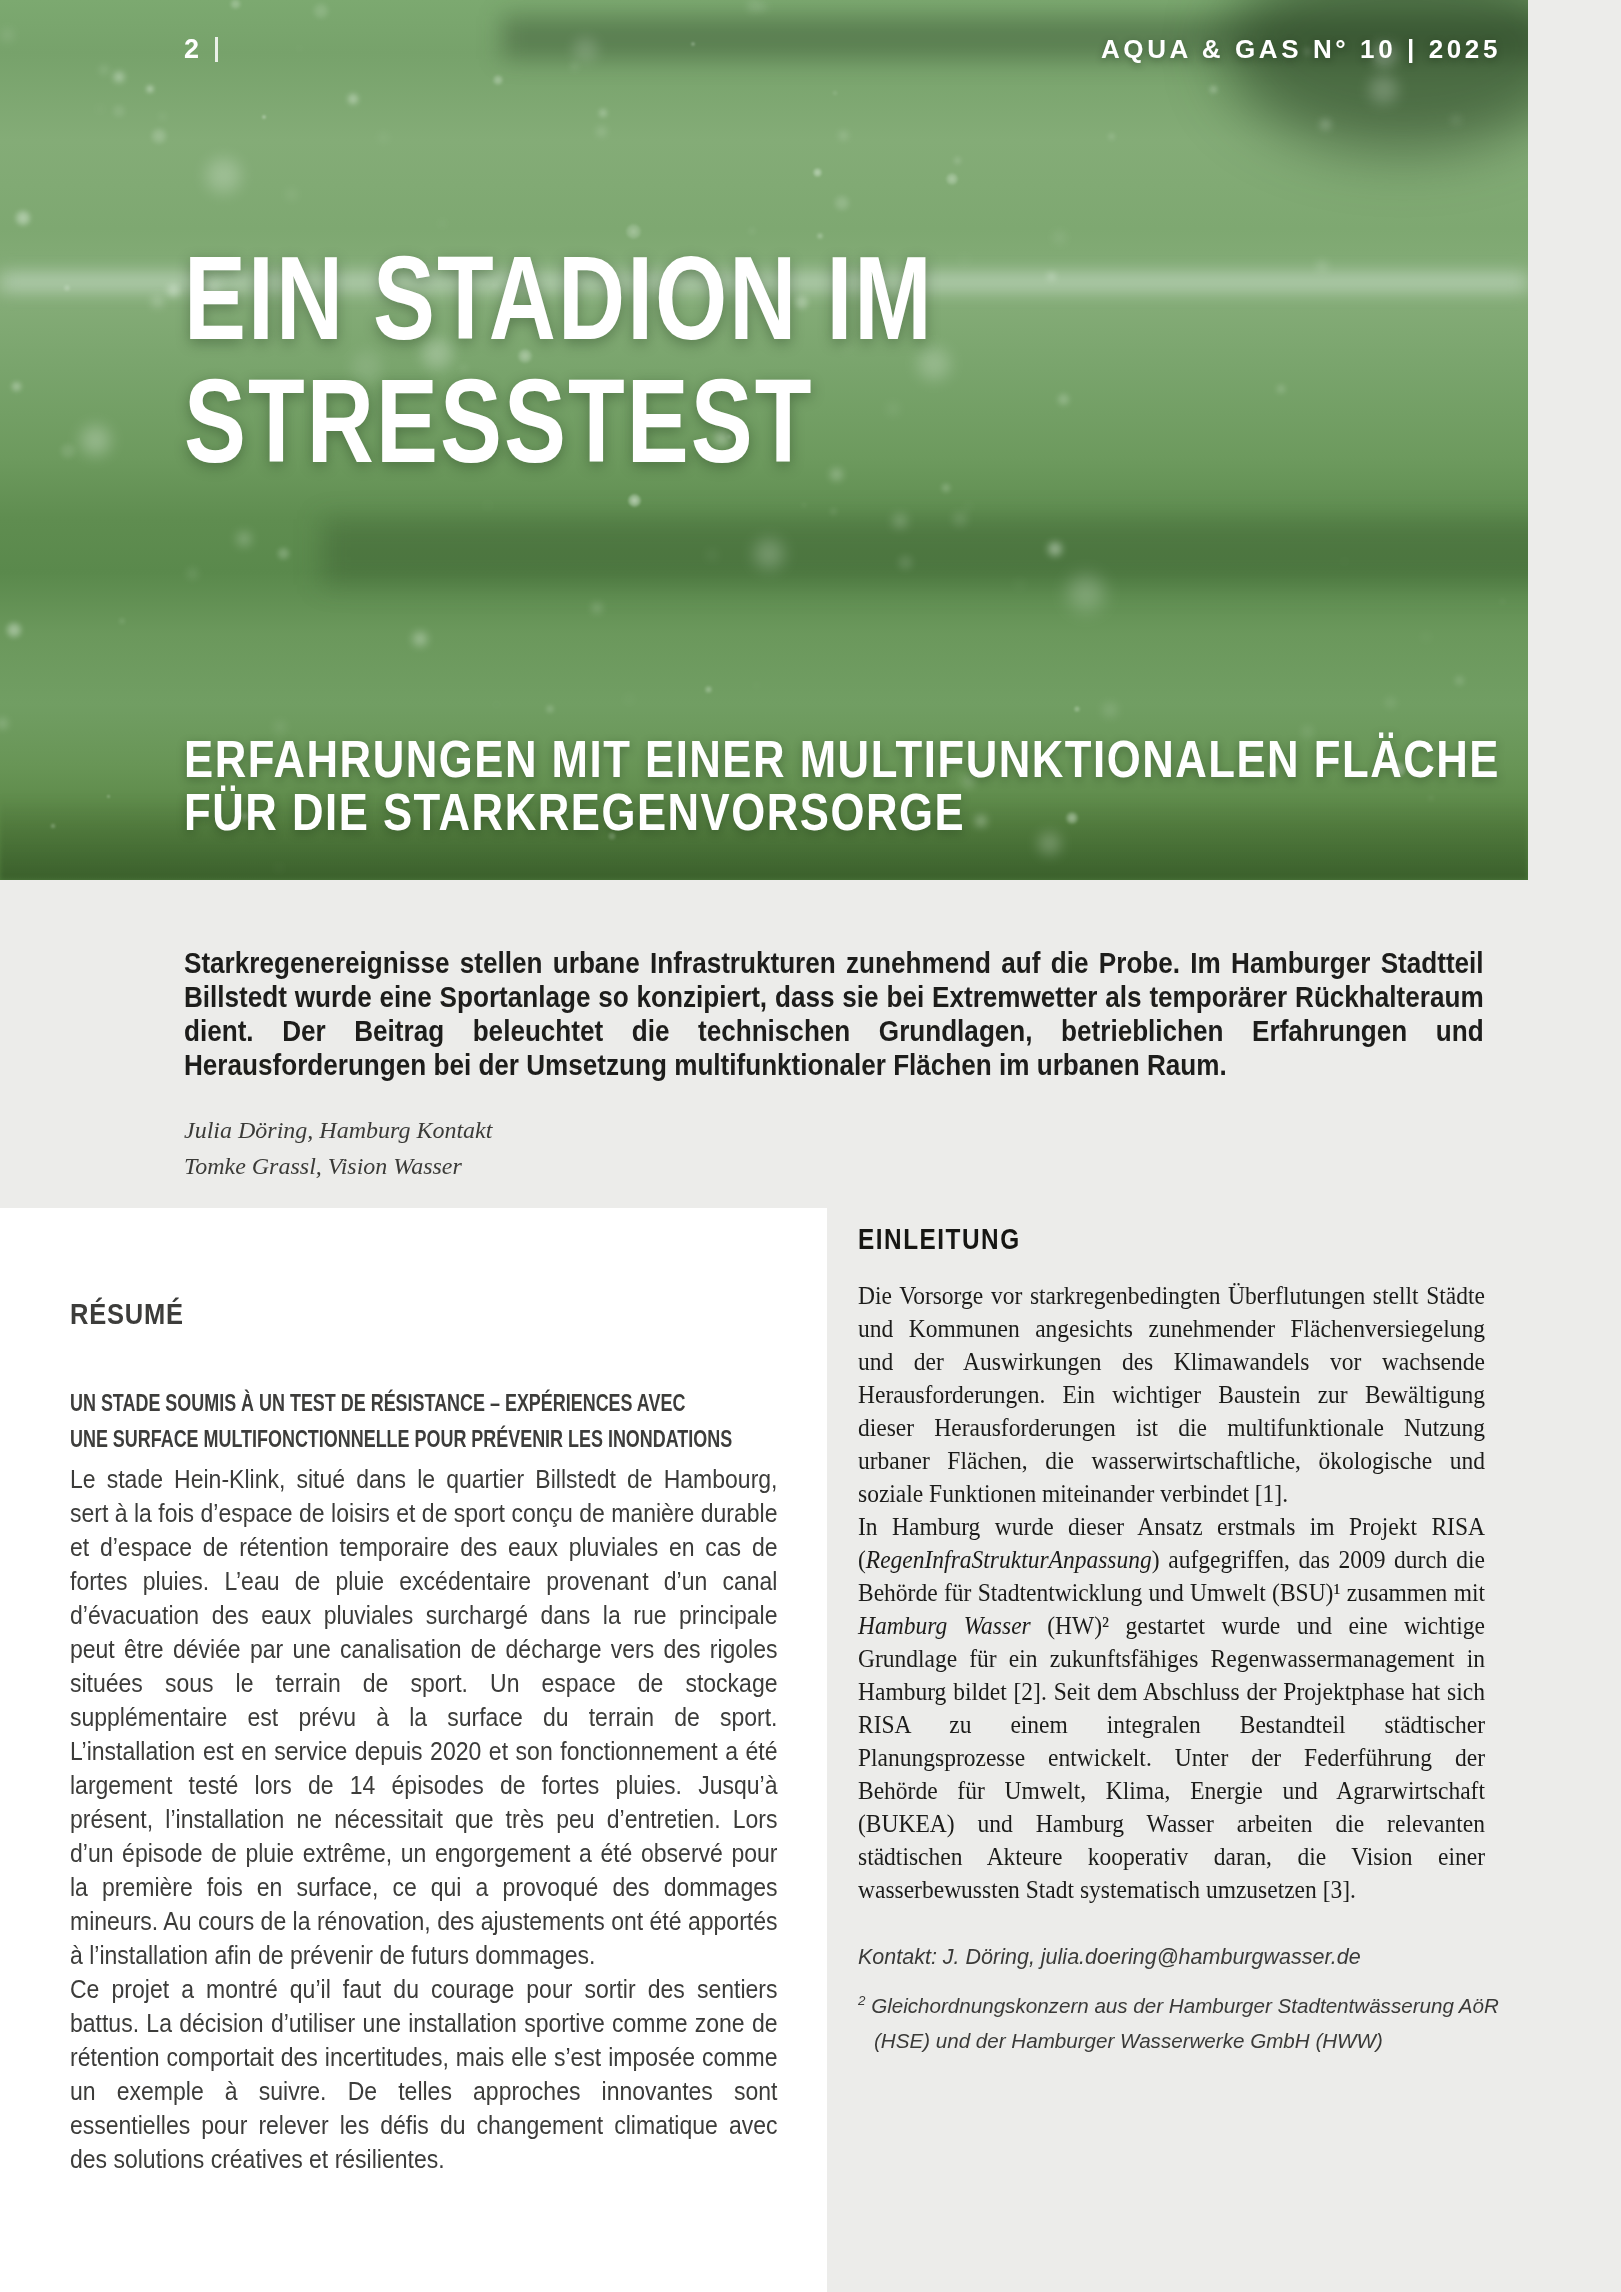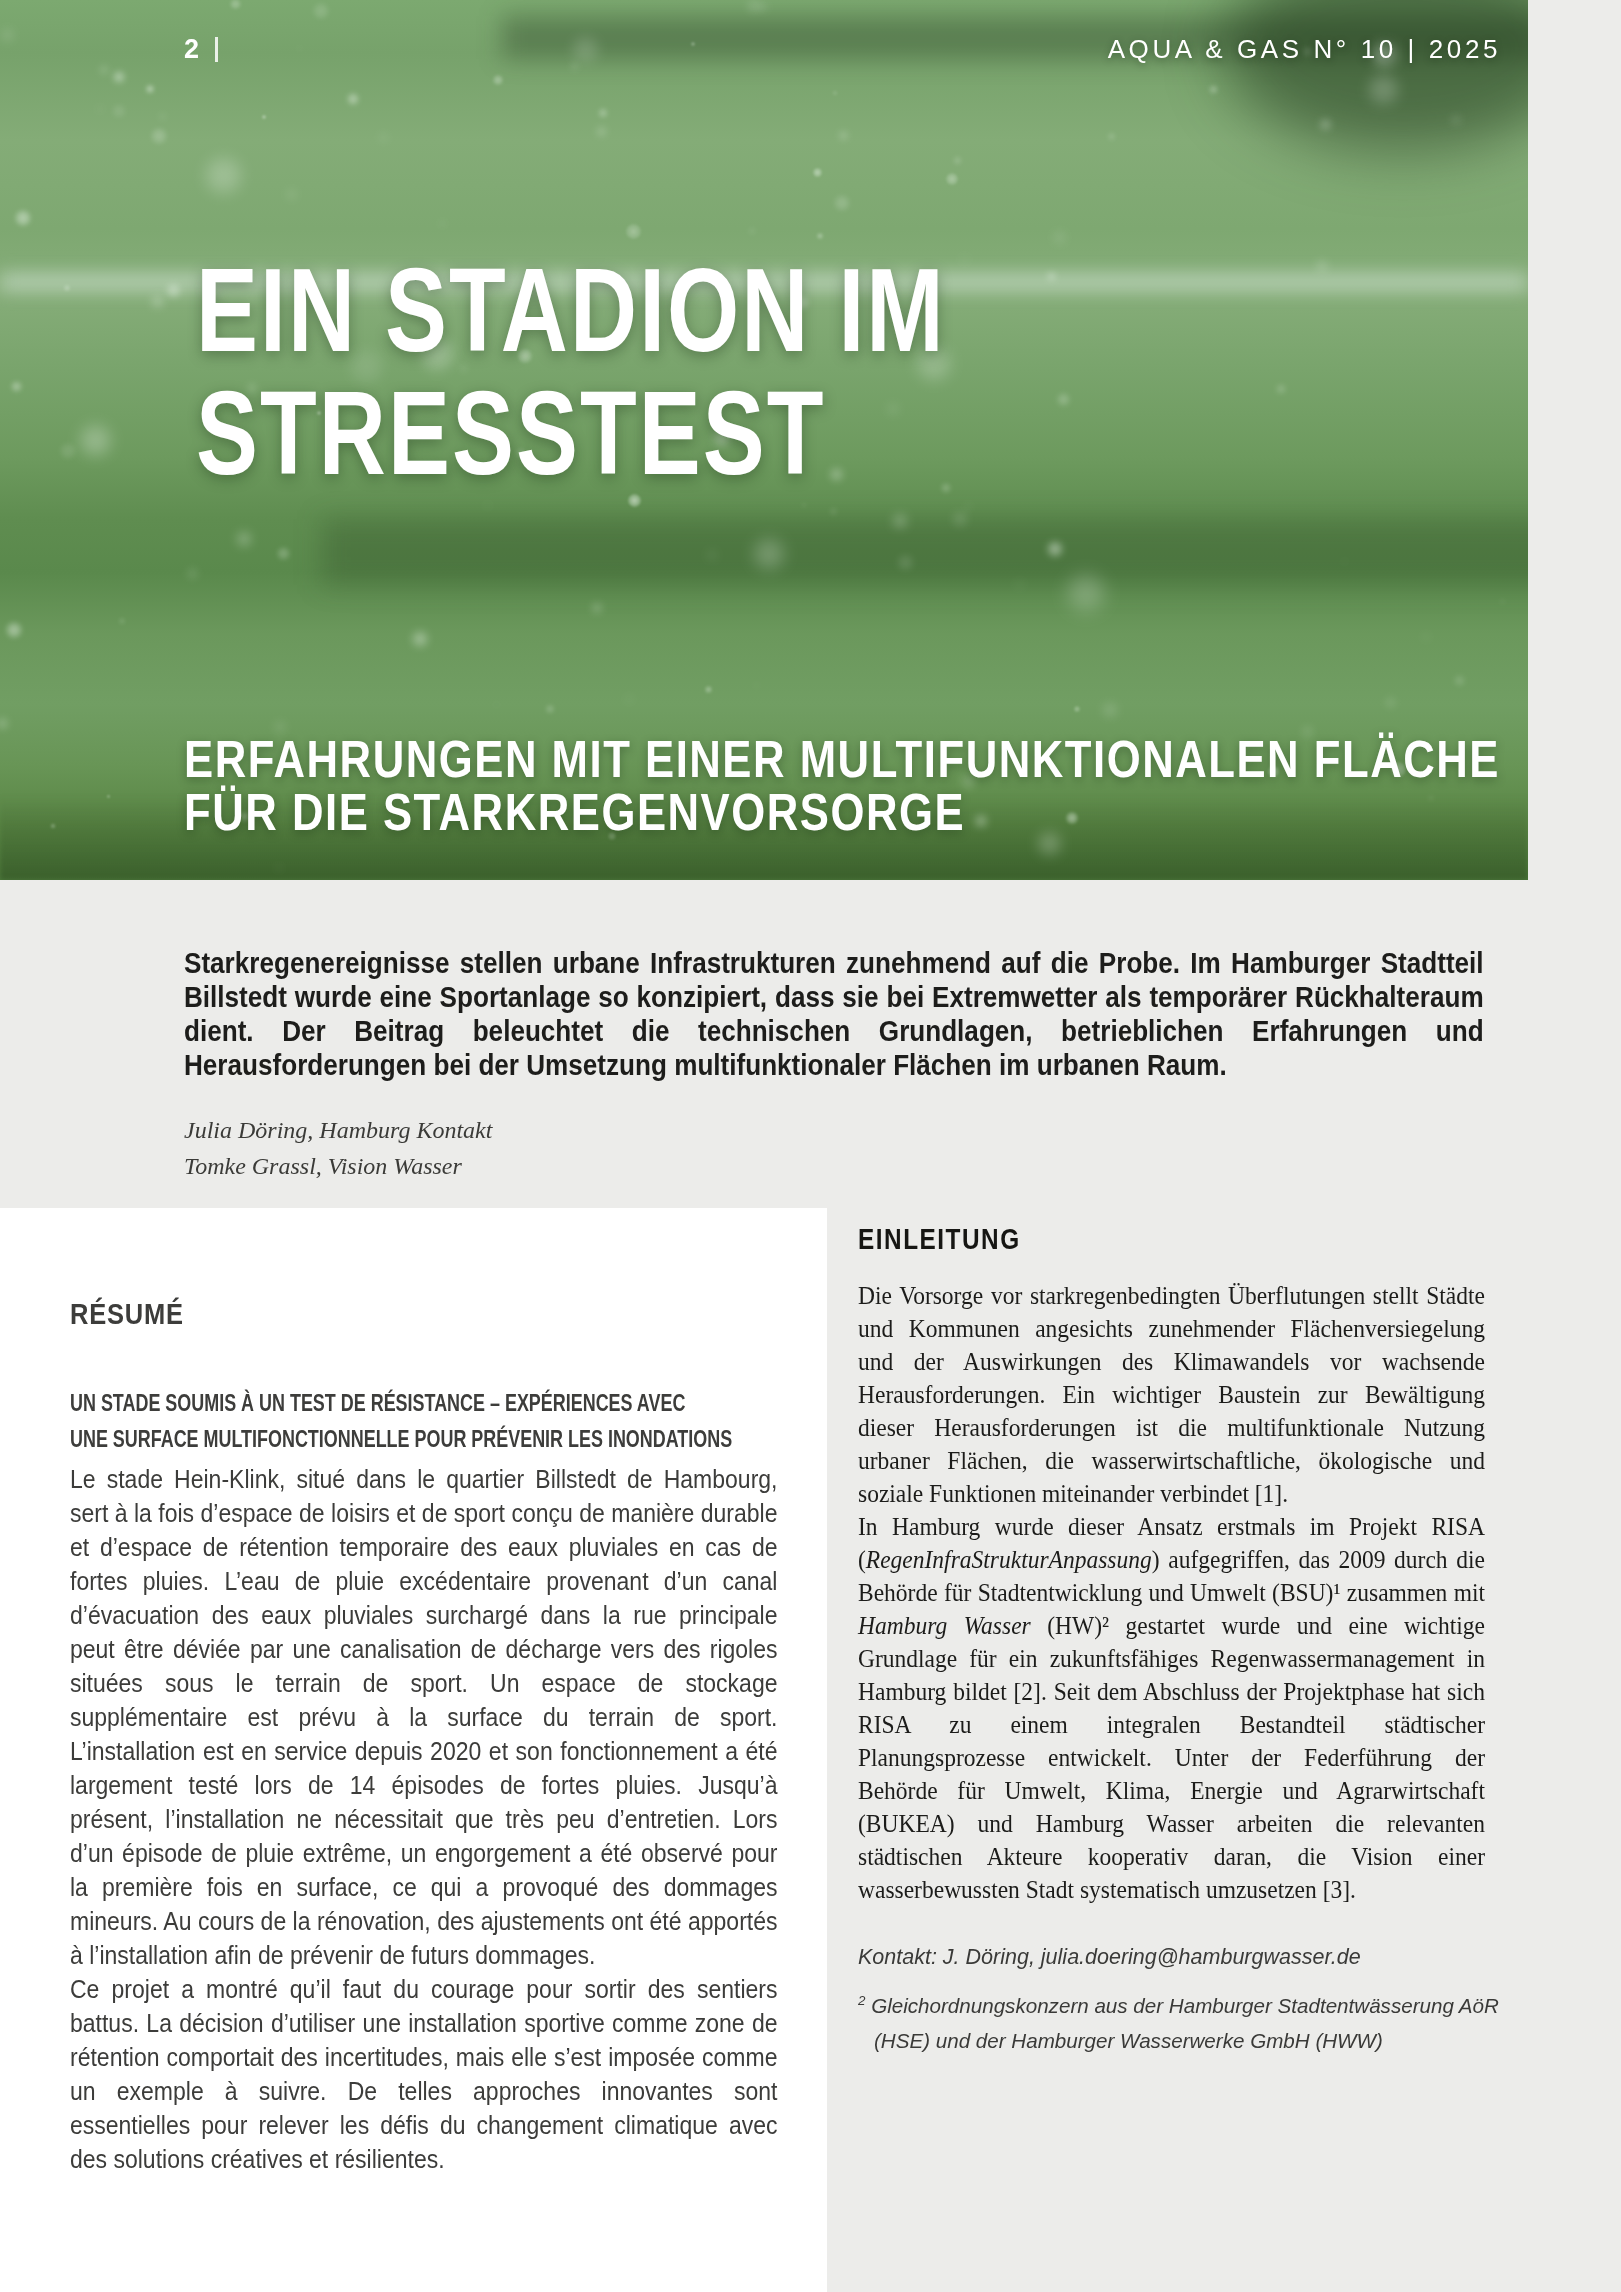--- a/index.html
+++ b/index.html
@@ -35,25 +35,25 @@
   .bokeh{position:absolute;border-radius:50%;
     background:radial-gradient(circle, rgba(246,252,246,.95) 0%, rgba(224,239,226,.55) 55%, rgba(224,239,226,0) 100%);}
 
   
   .header-row{position:absolute;left:184px;right:27px;top:34px;
     display:flex;justify-content:space-between;align-items:flex-start;z-index:5;}
   .page-num{color:#fff;font-size:27px;font-weight:bold;letter-spacing:1.8px;
     display:flex;align-items:center;}
   .page-num .pbar{display:inline-block;width:2.7px;height:25px;background:rgba(255,255,255,.85);
     margin-left:14.3px;}
-  .journal{color:#fff;font-size:26px;font-weight:normal;letter-spacing:3.6px;
+  .journal{color:#fff;font-size:26px;font-weight:bold;letter-spacing:3.6px;
     text-shadow:0 1.8px 7.2px rgba(15,35,12,.35);}
 
   
-  .title{position:absolute;left:184px;top:236px;margin:12px;z-index:5;
+  .title{position:absolute;left:184px;top:236px;margin:0;z-index:5;
     color:#fff;font-size:119px;font-weight:800;line-height:123px;letter-spacing:2.7px;
     text-shadow:0 3.6px 16px rgba(18,40,14,.35);}
   .title .tline{display:block;white-space:nowrap;transform:scaleX(.78);transform-origin:left top;}
   .subtitle{position:absolute;left:184px;top:733px;margin:0;z-index:5;
     color:#fff;font-size:52px;font-weight:800;line-height:53px;letter-spacing:1.8px;
     text-shadow:0 2.7px 10.7px rgba(18,40,14,.35);}
   .subtitle .sline{display:block;white-space:nowrap;transform:scaleX(.84);transform-origin:left top;}
 
   
   .lead{position:absolute;left:184px;top:946px;width:1444px;margin:0;

